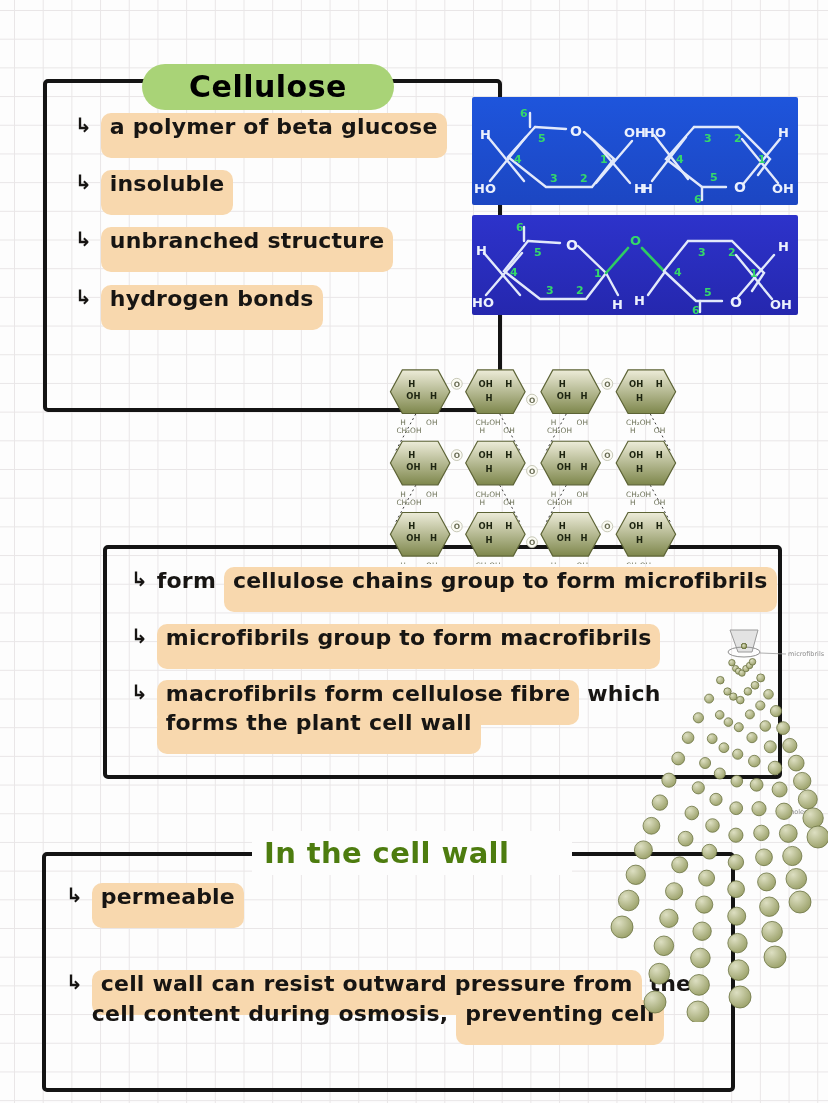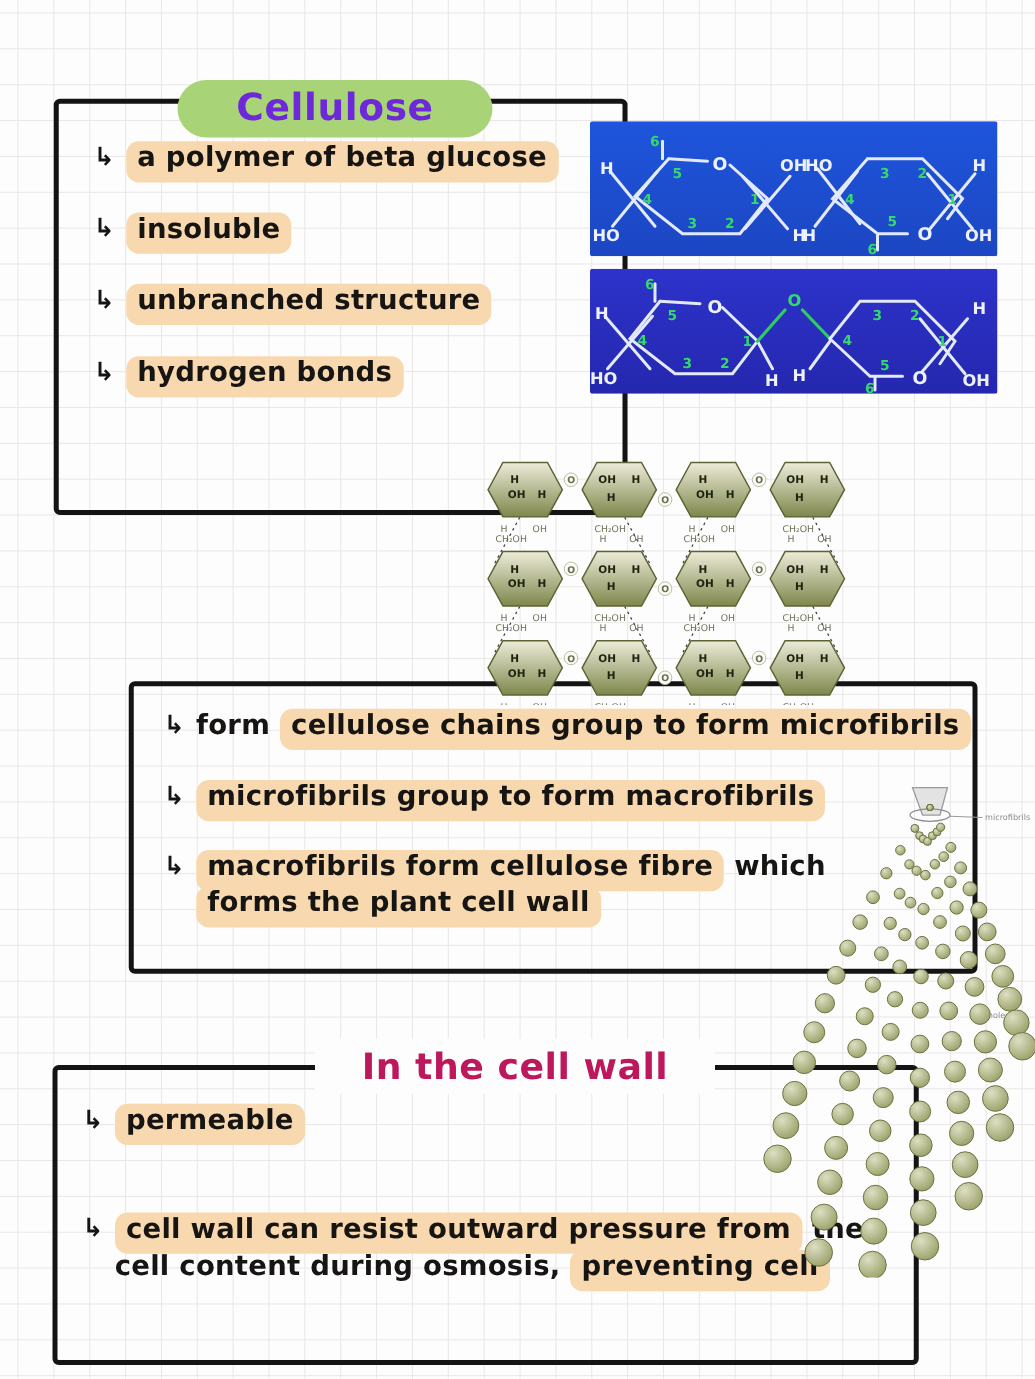--- a/index.html
+++ b/index.html
@@ -10,32 +10,32 @@
       linear-gradient(to right,#e9e6e7 1px,transparent 1px),
       linear-gradient(to bottom,#e9e6e7 1px,transparent 1px);
     background-size:28.7px 28.7px;
     background-position:14px 10px;
     font-family:"DejaVu Sans","Liberation Sans",sans-serif;
     color:#171513;
   }
   .box{position:absolute;border:4px solid #141414;border-radius:5px;background:transparent;z-index:1;}
   .pill-title{
     position:absolute;z-index:3;background:#a9d377;border-radius:24px;
-    color:#6d28d9;font-size:30px;font-weight:bold;text-align:center;letter-spacing:.5px;
+    color:#000000;font-size:30px;font-weight:bold;text-align:center;letter-spacing:.5px;
   }
   .green-title{
     position:absolute;z-index:3;background:#fdfdfd;padding:0 12px;
-    color:#be185d;font-size:29px;font-weight:bold;text-align:center;letter-spacing:.4px;
+    color:#4d7c0f;font-size:29px;font-weight:bold;text-align:left;letter-spacing:.4px;
   }
   .bullet{position:absolute;display:flex;align-items:flex-start;z-index:3;white-space:nowrap;}
   .arr{font-size:20px;font-weight:bold;margin-right:9px;transform:translateY(1px);}
   .bt{font-size:22px;font-weight:bold;letter-spacing:.2px;}
   .ln{line-height:29px;}
   .lh30 .ln{line-height:30px;}
-  .hl{background:#f8d8ae;border-radius:10px;padding:1px 9px 7px;}
+  .hl{background:#f8d8ae;border-radius:10px;padding:1px 9px 19px;}
   .hlg{background:#9ad35d;border-radius:10px;padding:1px 10px 3px;}
   .panel{position:absolute;z-index:2;border-radius:2px;}
   svg text{font-family:"DejaVu Sans","Liberation Sans",sans-serif;}
   .wt{fill:#ecf1fd;font-size:13px;font-weight:bold;}
   .wo{fill:#ecf1fd;font-size:14px;font-weight:bold;}
   .gn{fill:#35d86a;font-size:11px;font-weight:bold;}
   .go{fill:#35d86a;font-size:13px;font-weight:bold;}
   .bond{stroke:#e2e9fb;stroke-width:2.4;fill:none;stroke-linecap:round;}
   .gbond{stroke:#2ecc62;stroke-width:2.6;fill:none;stroke-linecap:round;}
 </style>

